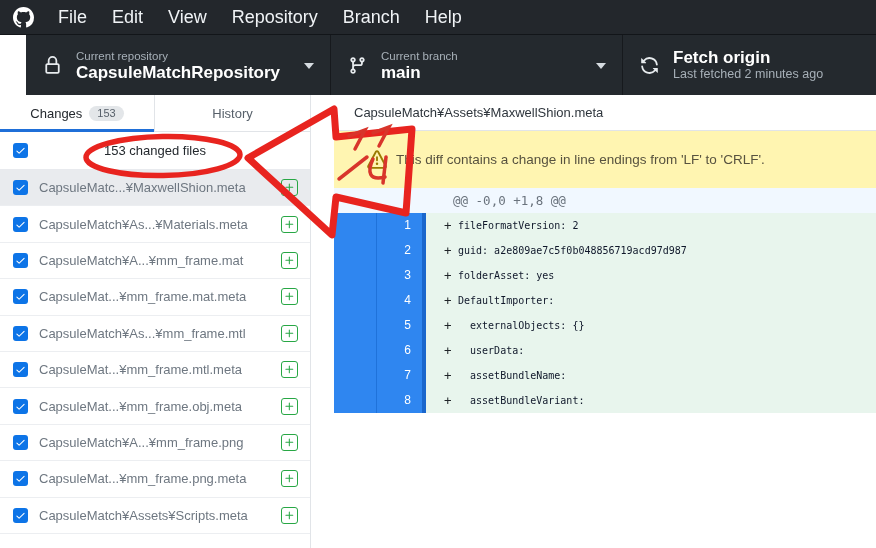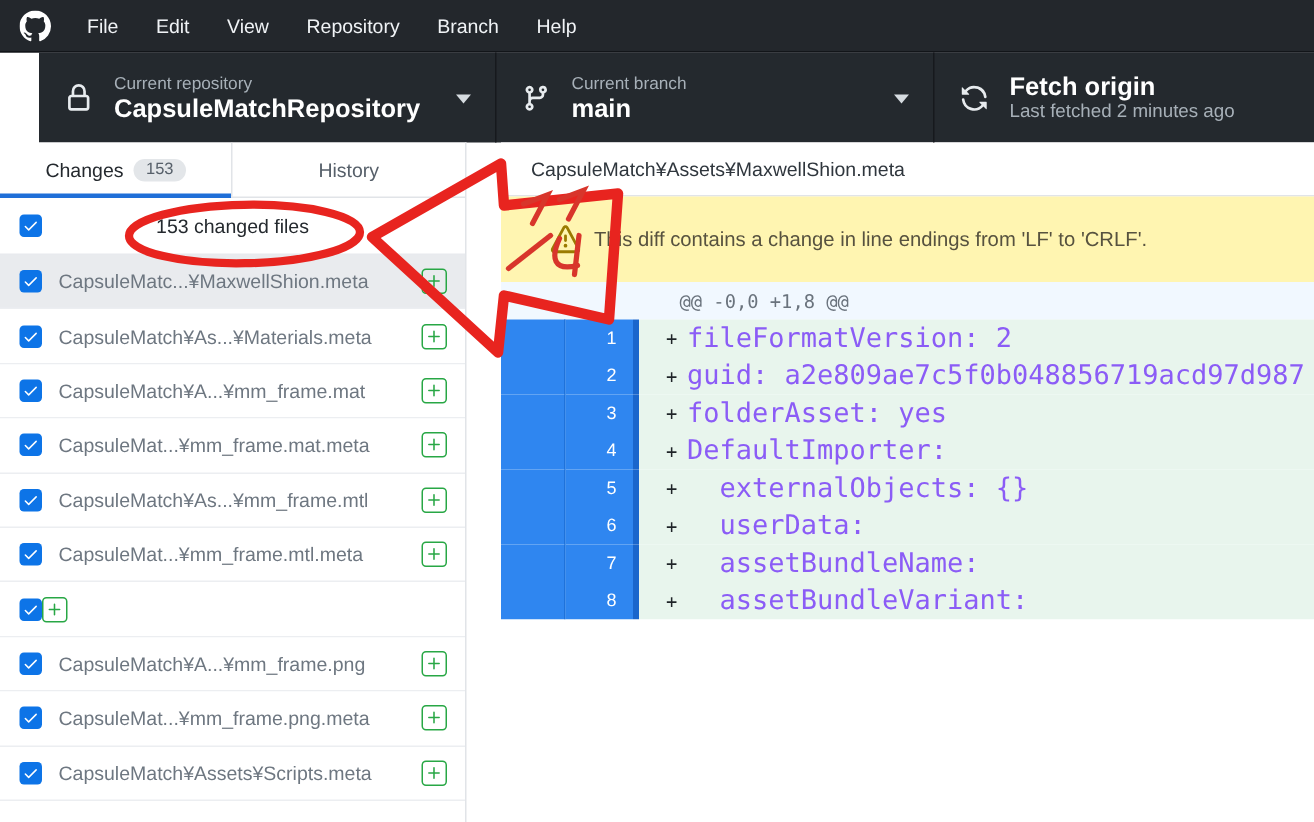--- a/index.html
+++ b/index.html
@@ -3,21 +3,21 @@
 <meta charset="utf-8">
 <style>
   * { margin:0; padding:0; box-sizing:border-box; }
   html,body { width:876px; height:548px; overflow:hidden; }
   body { font-family:"Liberation Sans","DejaVu Sans",sans-serif; background:#fff; }
   .app { position:relative; width:876px; height:548px; overflow:hidden; }
 
   
   .menubar { height:35px; background:#23272c; display:flex; align-items:center; border-bottom:1px solid #121519; }
   .octo { width:21px; height:21px; margin:0 24px 0 13px; flex:0 0 auto; }
-  .menu-item { color:#f0f3f6; font-size:13px; margin-right:25px; cursor:default; }
+  .menu-item { color:#f0f3f6; font-size:18px; margin-right:25px; cursor:default; }
 
   
   .toolbar { height:60px; background:#24292e; display:flex;margin-left:26px; }
   .tb-section { display:flex; align-items:center; position:relative; height:100%; }
   .tb-sec-repo { width:305px; border-right:1px solid #16191d; padding-left:17px; }
   .tb-sec-branch { width:292px; border-right:1px solid #16191d; padding-left:17px; }
   .tb-sec-fetch { flex:1; padding-left:17px; }
   .tb-icon { width:19px; height:19px; margin-right:14px; flex:0 0 auto; }
   .tb-label { font-size:11.5px; color:#a7b0b8; line-height:15px; }
   .tb-value { font-size:17px; color:#ffffff; font-weight:bold; line-height:17px; }
@@ -57,21 +57,21 @@
   .banner-icon { width:20px; height:20px; margin-right:9px; flex:0 0 auto; }
   .banner-text { font-size:13.5px; color:#57523f; }
   .hunk-header { height:25px; background:#f1f8ff; display:flex; align-items:center; }
   .hunk-text { font-family:"DejaVu Sans Mono","Liberation Mono",monospace; font-size:12.5px; color:#6a737d; padding-left:119px; }
   .diff-line { height:25px; display:flex; }
   .g-old { width:43px; background:#2f86f0; border-right:1px solid #1f72da; }
   .g-new { width:45px; background:#2f86f0; color:#fff; font-size:12px; text-align:right; padding-right:11px; line-height:25px; }
   .g-edge { width:4px; background:#1a66cc; }
   .code-area { flex:1; background:#e8f5ed; display:flex; align-items:center; }
   .code-sign { font-family:"DejaVu Sans Mono","Liberation Mono",monospace; font-size:12.5px; color:#1f2428; padding-left:18px; width:32px; }
-  .code-text { font-family:"DejaVu Sans Mono","Liberation Mono",monospace; font-size:18px; color:#8b5cf6; white-space:pre; }
+  .code-text { font-family:"DejaVu Sans Mono","Liberation Mono",monospace; font-size:10px; color:#0f172a; white-space:pre; }
   .diff-rest { flex:1; background:#fff; }
 
   
   .annotation { position:absolute; left:0; top:0; width:876px; height:548px; pointer-events:none; z-index:50; }
 </style>
 </head>
 <body>
 
 <div class="app">
 
@@ -219,20 +219,21 @@
                 <path fill="#28a745" d="M7.75 2a.75.75 0 01.75.75V7h4.25a.75.75 0 010 1.5H8.5v4.25a.75.75 0 01-1.5 0V8.5H2.75a.75.75 0 010-1.5H7V2.75A.75.75 0 017.75 2z"></path>
               </svg>
             </span>
         </div>
         <div class="file-row">
           <span class="cbx">
               <svg viewBox="0 0 16 16">
                 <path fill="#fff" d="M13.78 4.22a.75.75 0 010 1.06l-7.25 7.25a.75.75 0 01-1.06 0L2.22 9.28a.75.75 0 011.06-1.06L6 10.94l6.72-6.72a.75.75 0 011.06 0z"></path>
               </svg>
             </span>
+          <span class="file-name">CapsuleMat...¥mm_frame.obj.meta</span>
           <span class="plusbox">
               <svg viewBox="0 0 16 16">
                 <path fill="#28a745" d="M7.75 2a.75.75 0 01.75.75V7h4.25a.75.75 0 010 1.5H8.5v4.25a.75.75 0 01-1.5 0V8.5H2.75a.75.75 0 010-1.5H7V2.75A.75.75 0 017.75 2z"></path>
               </svg>
             </span>
         </div>
         <div class="file-row">
           <span class="cbx">
               <svg viewBox="0 0 16 16">
                 <path fill="#fff" d="M13.78 4.22a.75.75 0 010 1.06l-7.25 7.25a.75.75 0 01-1.06 0L2.22 9.28a.75.75 0 011.06-1.06L6 10.94l6.72-6.72a.75.75 0 011.06 0z"></path>

